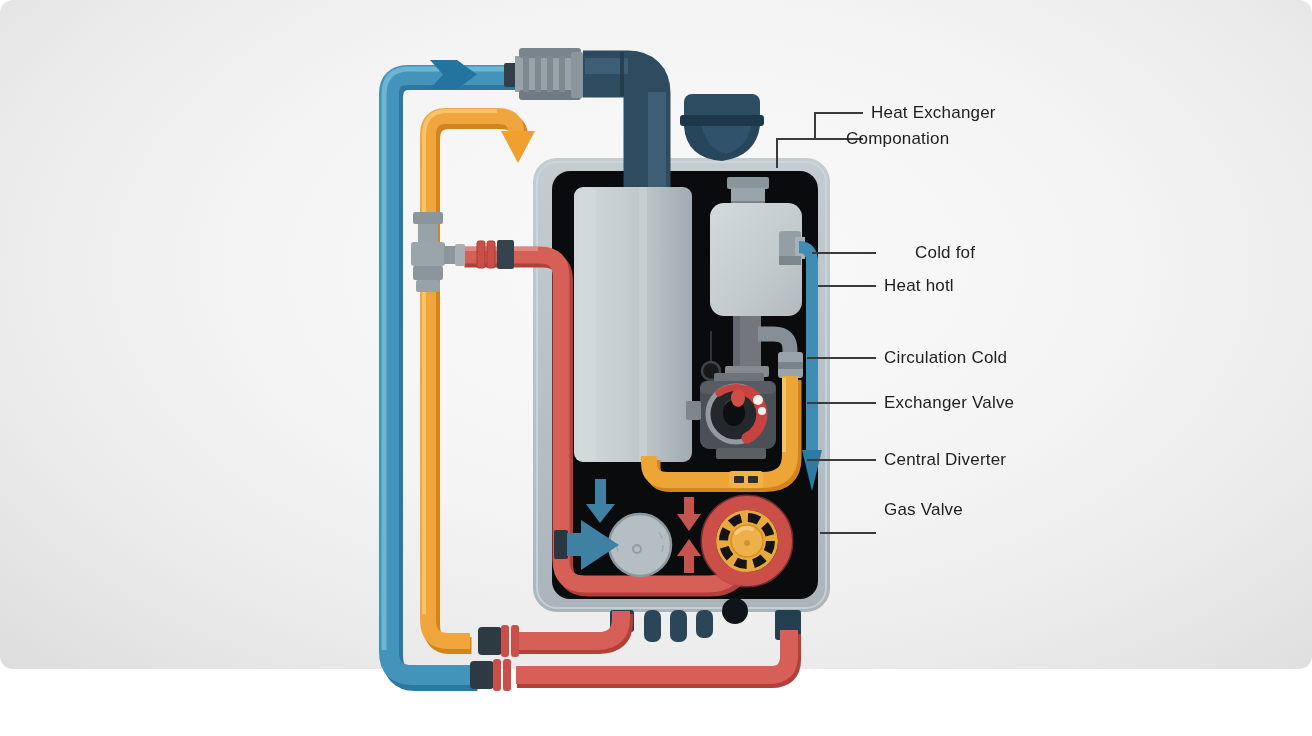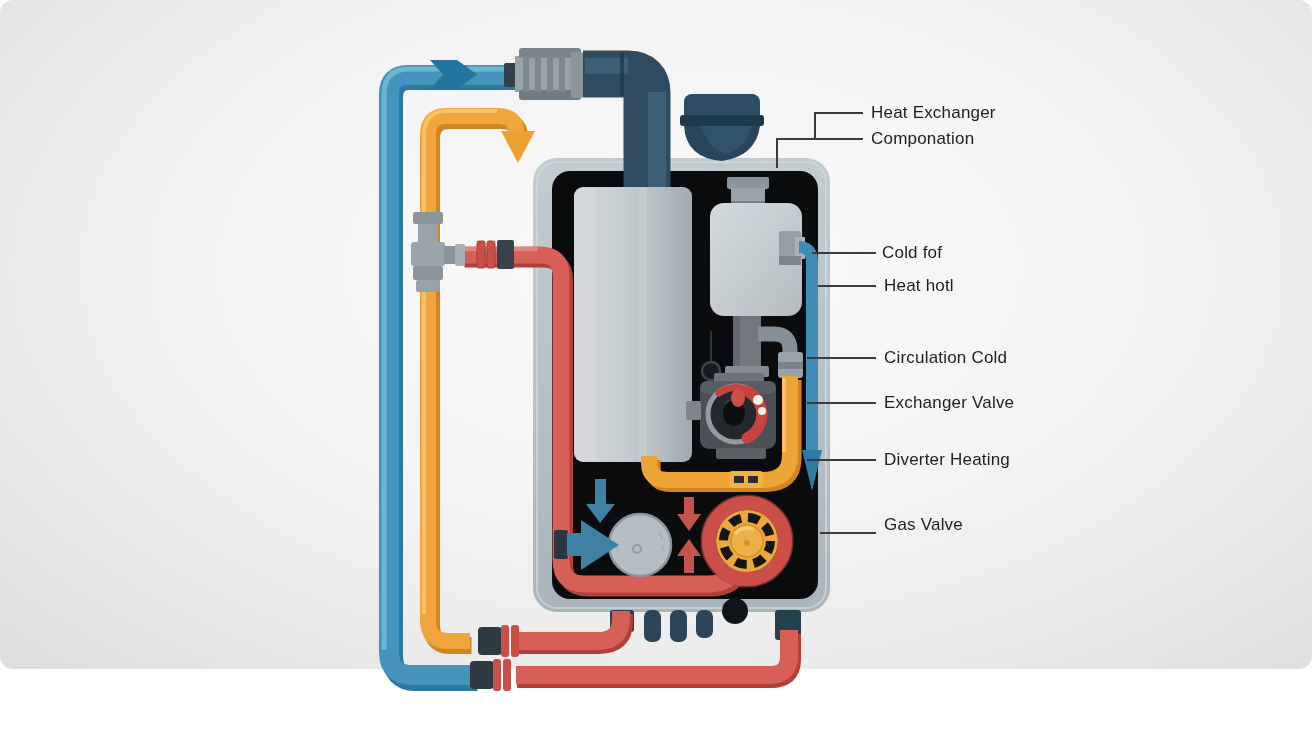--- a/index.html
+++ b/index.html
@@ -228,21 +228,21 @@
     <path d="M 812 253 L 876 253"></path>
     <path d="M 818 286 L 876 286"></path>
     <path d="M 807 358 L 876 358"></path>
     <path d="M 807 403 L 876 403"></path>
     <path d="M 807 460 L 876 460"></path>
     <path d="M 820 533 L 876 533"></path>
   </g>
 </svg>
 
 <div class="lbl" style="left:871px;top:102px">Heat Exchanger</div>
-<div class="lbl" style="left:871px;top:128px">Componation</div>
-<div class="lbl" style="left:882px;top:242px">Cold fof</div>
+<div class="lbl" style="left:846px;top:128px">Componation</div>
+<div class="lbl" style="left:915px;top:242px">Cold fof</div>
 <div class="lbl" style="left:884px;top:275px">Heat hotl</div>
 <div class="lbl" style="left:884px;top:347px">Circulation Cold</div>
 <div class="lbl" style="left:884px;top:392px">Exchanger Valve</div>
-<div class="lbl" style="left:884px;top:449px">Diverter Heating</div>
-<div class="lbl" style="left:884px;top:514px">Gas Valve</div>
+<div class="lbl" style="left:884px;top:449px">Central Diverter</div>
+<div class="lbl" style="left:884px;top:499px">Gas Valve</div>
 
 </div>
 
 </body></html>

